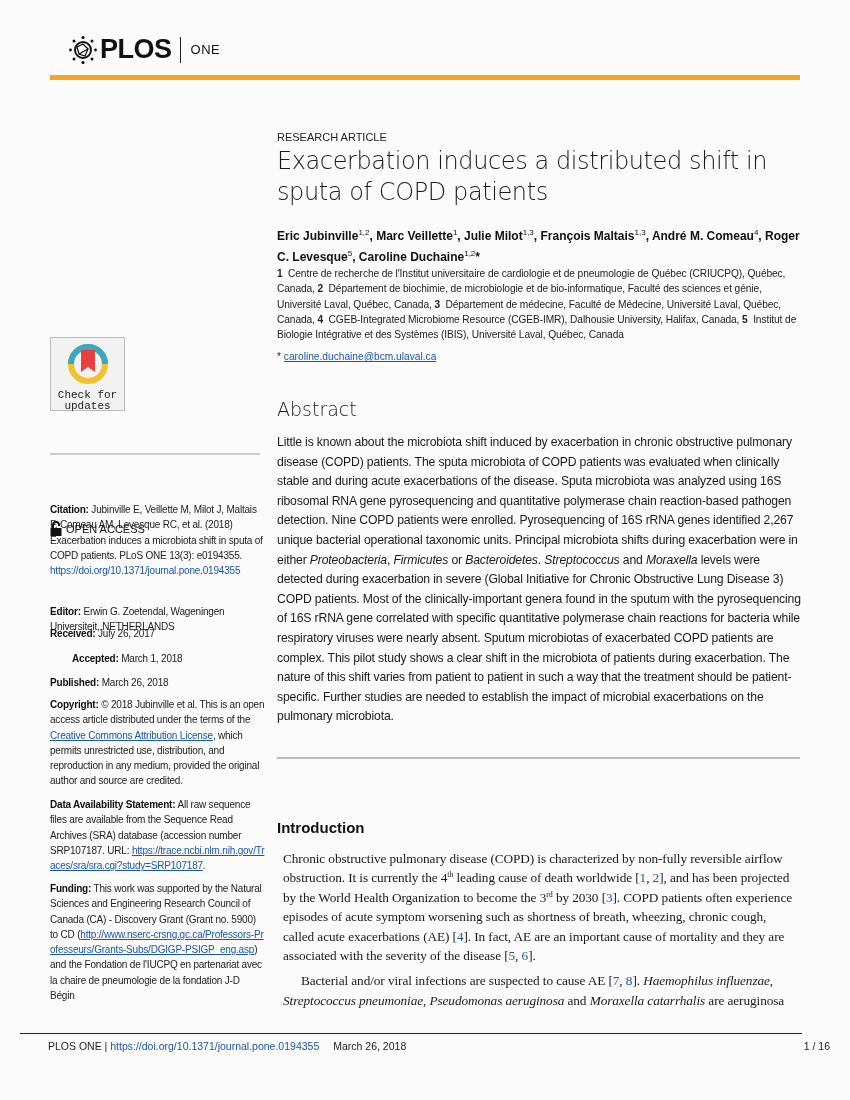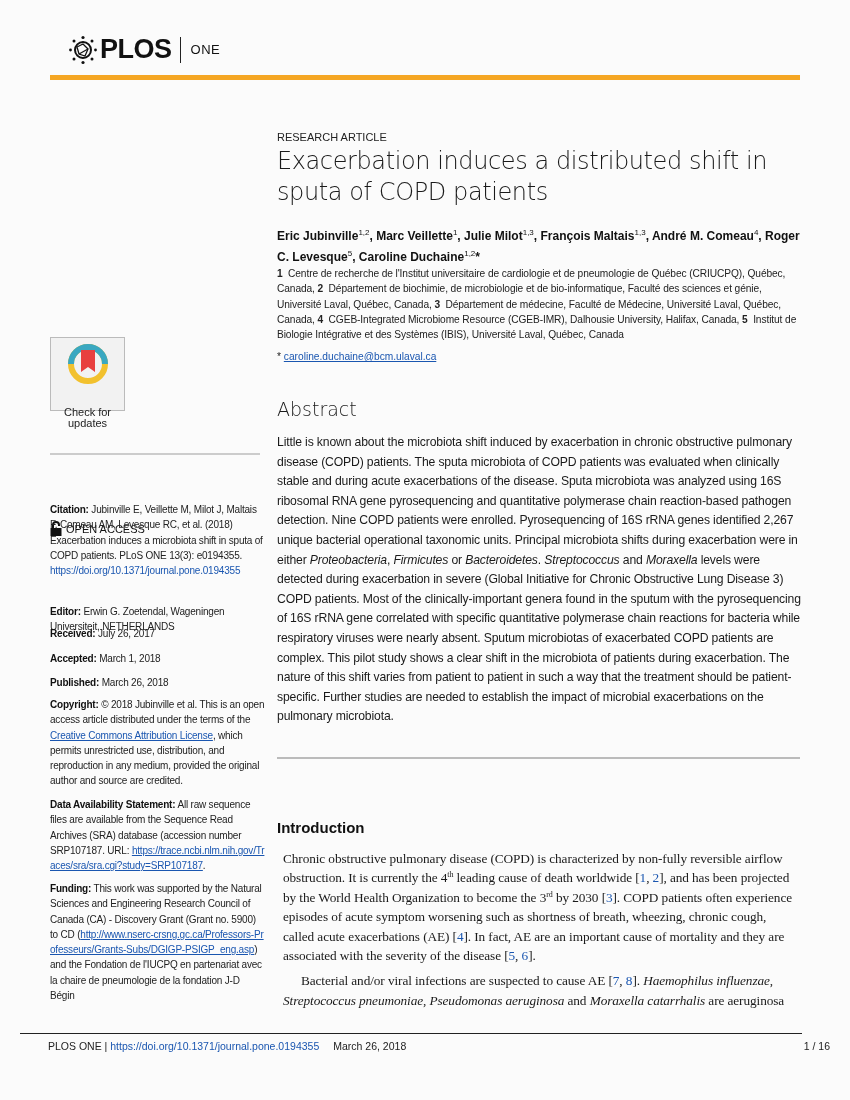--- a/index.html
+++ b/index.html
@@ -11,21 +11,21 @@
     #logo { position: absolute; left: 68px; top: 34px; display: flex; align-items: center; }
     #logo-globe { width: 30px; height: 30px; }
     #logo-plos { font-family: "Liberation Sans", sans-serif; font-weight: 900; font-size: 27px; letter-spacing: -0.5px; margin-left: 2px; color: #111; }
     #logo-divider { width: 1px; height: 26px; background: #222; margin: 0 10px 0 8px; }
     #logo-one { font-family: "Liberation Sans", sans-serif; font-size: 13px; letter-spacing: 0.5px; color: #111; }
     #orange-bar { position: absolute; left: 50px; top: 75px; width: 750px; height: 5px; background: #f5a623; }
 
     
     #crossmark { position: absolute; left: 50px; top: 337px; width: 75px; height: 74px; border: 1px solid #bbb; background: #f2f2f2; box-sizing: border-box; text-align: center; }
     #crossmark svg { margin-top: 4px; }
-    #crossmark-label { font-family: Liberation Sans, sans-serif; font-size: 11px; line-height: 11px; color: #222; margin-top: 17px; }
+    #crossmark-label { font-family: Liberation Mono, monospace; font-size: 11px; line-height: 11px; color: #222; margin-top: 0px; }
     #left-rule { position: absolute; left: 50px; top: 453px; width: 210px; height: 2px; background: #ccc; }
     #open-access { position: absolute; left: 50px; top: 477px; display: flex; align-items: center; font-family: "Liberation Sans", sans-serif; font-size: 11px; color: #111; margin-top: 44px; }
     #open-access svg { margin-right: 4px; }
     .meta { position: absolute; left: 50px; width: 215px; font-family: "Liberation Sans", sans-serif; font-size: 10px; line-height: 15.3px; color: #222; letter-spacing: -0.2px; }
     .meta b { font-weight: bold; color: #111; }
 
     
     #article-type { position: absolute; left: 277px; top: 131px; font-family: "Liberation Sans", sans-serif; font-size: 11px; color: #222; }
     #title { position: absolute; left: 277px; top: 146px; width: 520px; font-family: "DejaVu Sans", sans-serif; font-weight: 300; font-size: 24px; line-height: 31px; color: #1a1a1a; margin: 0; letter-spacing: -0.4px; }
     #authors { position: absolute; left: 277px; top: 224px; width: 525px; font-family: Liberation Sans, sans-serif; font-weight: bold; font-size: 12px; line-height: 17px; color: #111; }
@@ -103,21 +103,21 @@
 <div class="meta" style="top:604px;">
   <b>Editor:</b>
   <span>Erwin G. Zoetendal, Wageningen Universiteit, NETHERLANDS</span>
 </div>
 
 <div class="meta" style="top:626px;">
   <b>Received:</b>
   <span>July 26, 2017</span>
 </div>
 
-<div class="meta" style="top:651px;">
+<div class="meta" style="top:651px;margin-left:22px;">
   <b>Accepted:</b>
   <span>March 1, 2018</span>
 </div>
 
 <div class="meta" style="top:675px;">
   <b>Published:</b>
   <span>March 26, 2018</span>
 </div>
 
 <div class="meta" style="top:697px;">

